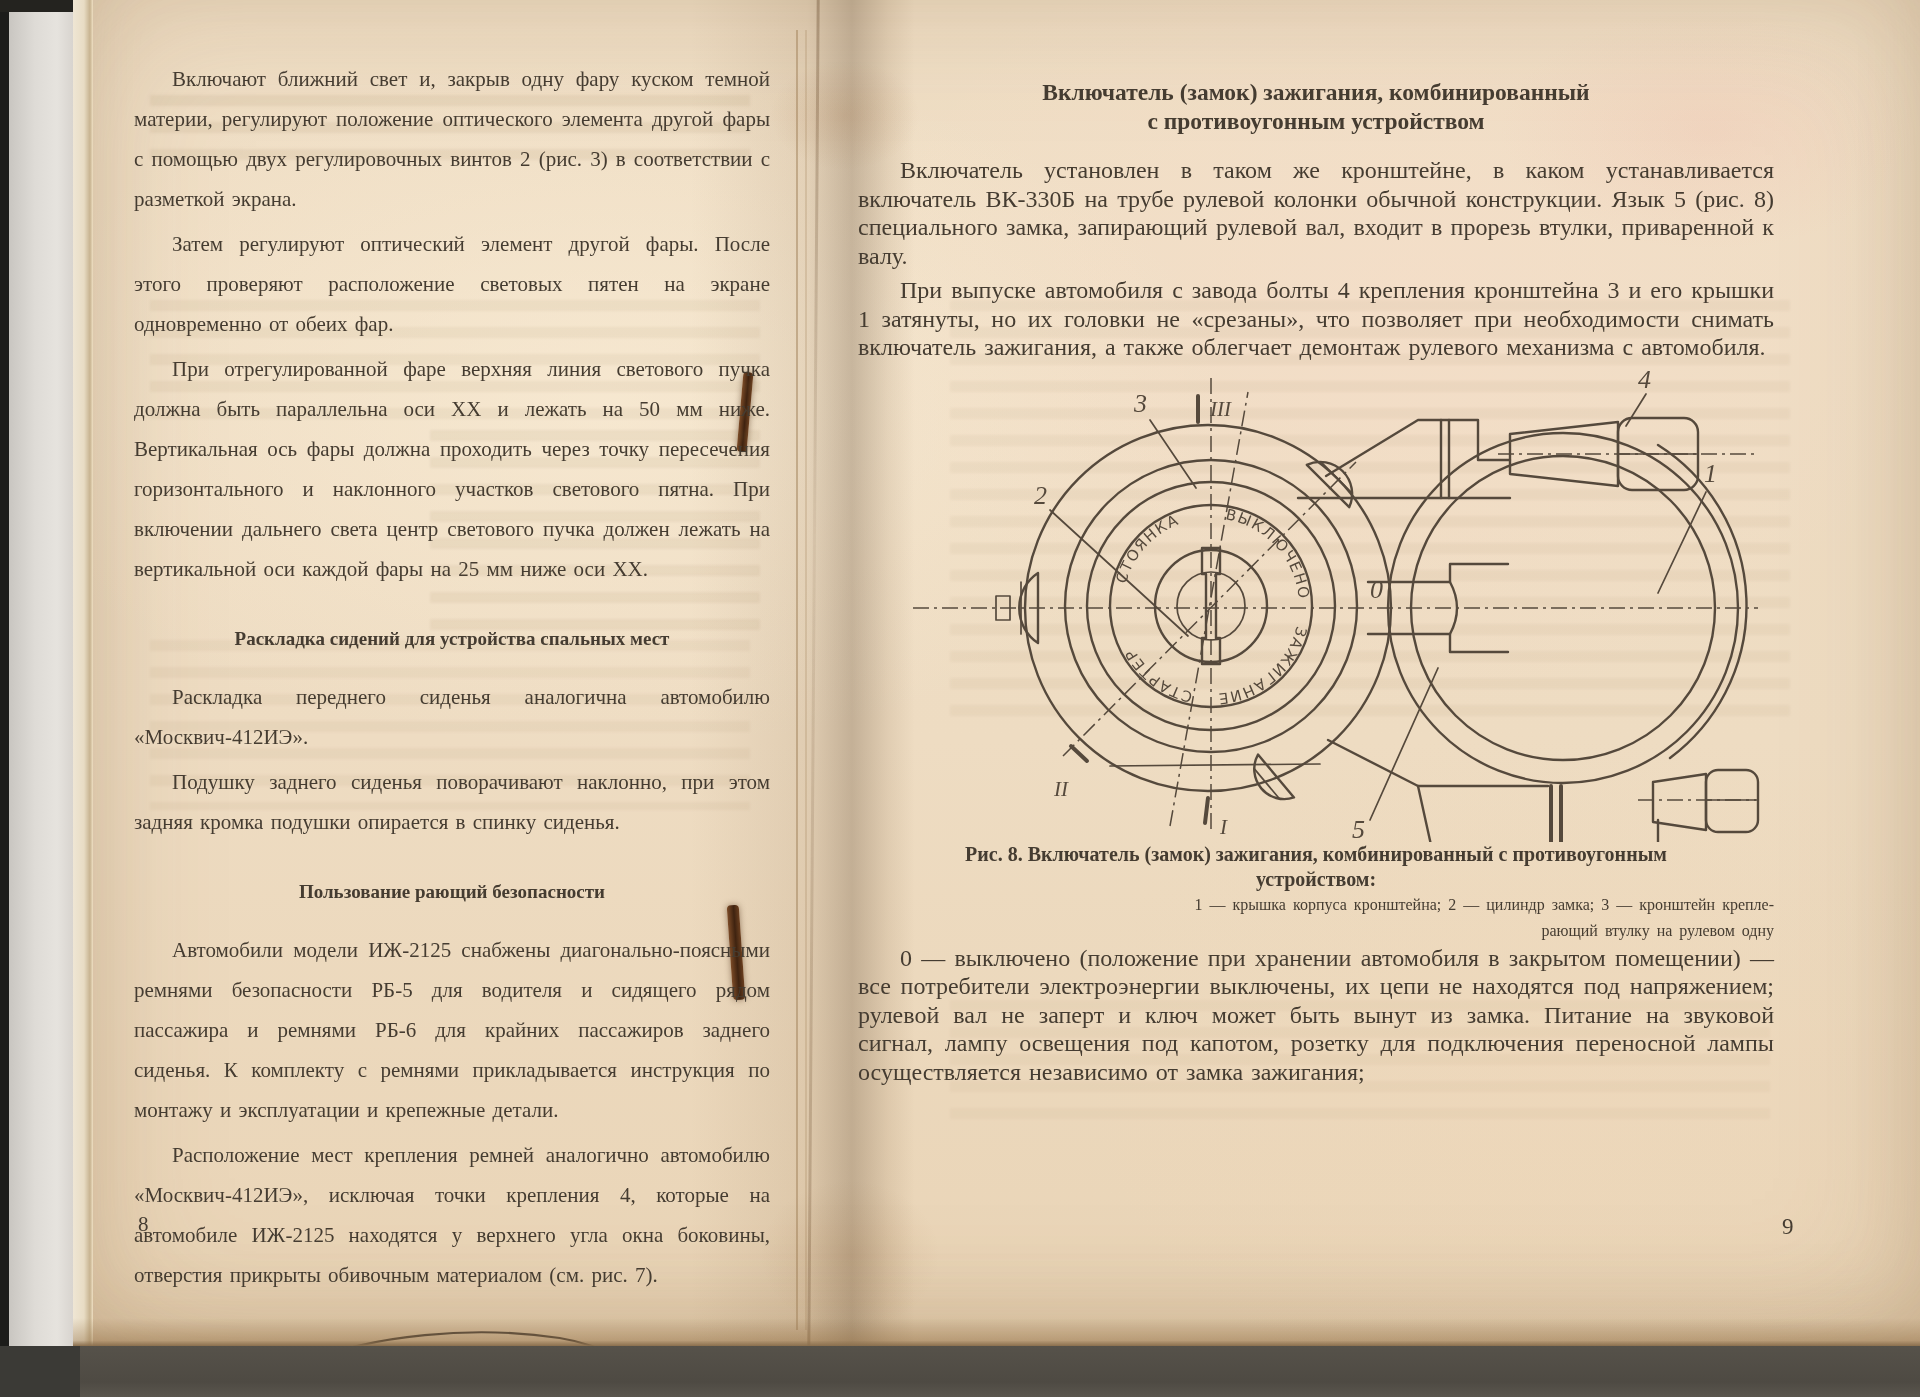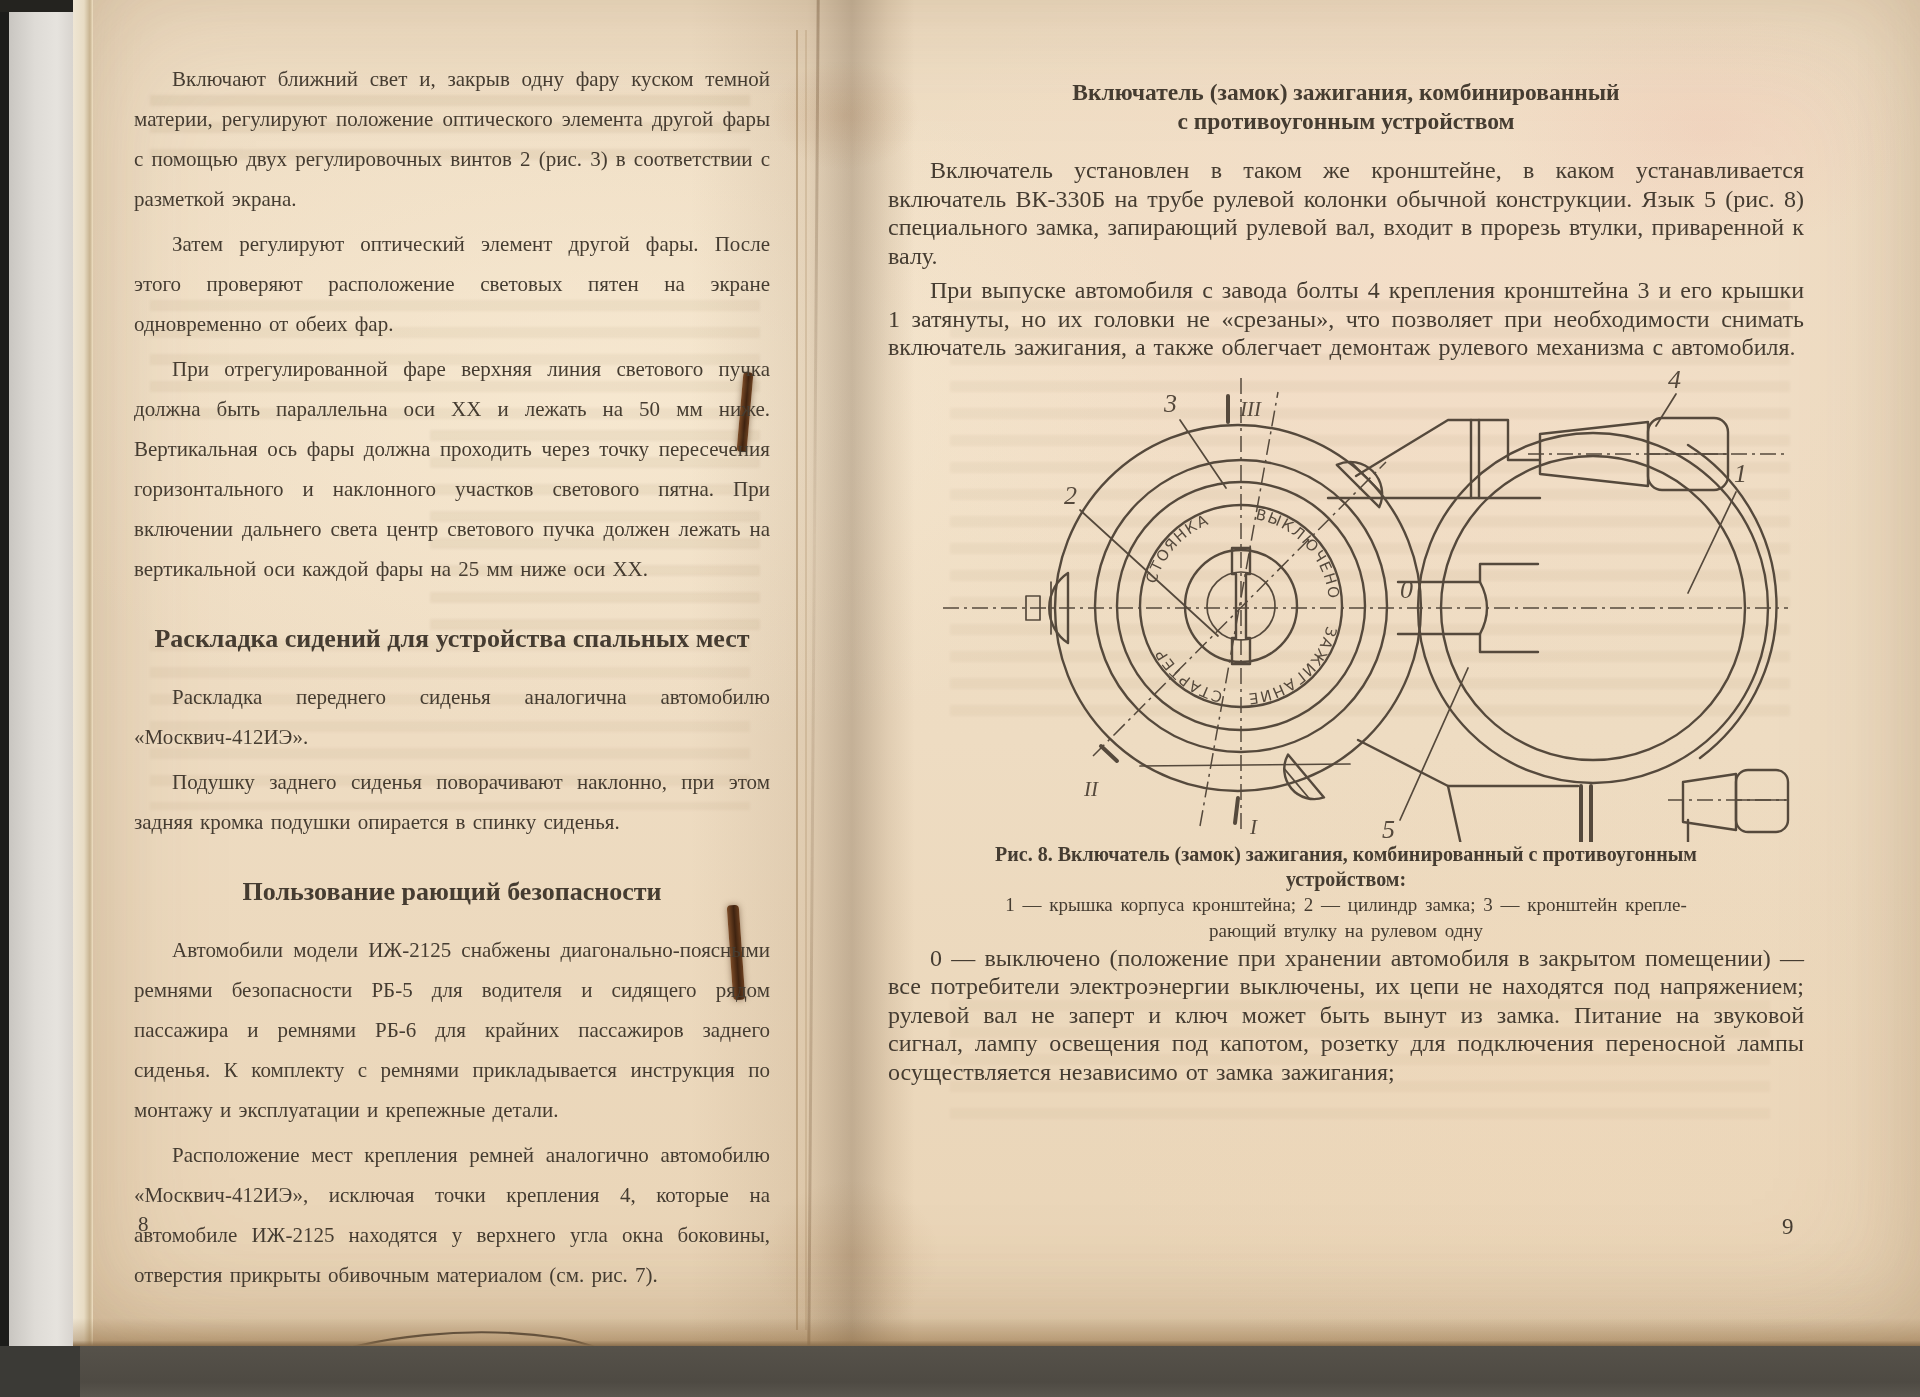--- a/index.html
+++ b/index.html
@@ -43,30 +43,30 @@
   .staple.top{left:740px;top:372px;width:10px;height:80px;transform:rotate(5deg);}
   .staple.bot{left:730px;top:905px;width:12px;height:95px;transform:rotate(-4deg);}
   .stain{position:absolute;border-radius:50%;pointer-events:none;}
   .bleed{position:absolute;pointer-events:none;filter:blur(1.6px);
     background:repeating-linear-gradient(180deg,rgba(128,96,50,.085) 0 11px,rgba(128,96,50,0) 11px 27px);}
   
   .col{position:absolute;text-align:justify;}
   .col p{margin:0;padding:0;text-indent:38px;word-spacing:2px;}
   .col-left{left:134px;top:59px;width:636px;font-size:21px;line-height:40px;}
   .col-left p{margin-bottom:5px;}
-  .col-right{left:888px;top:74px;width:916px;font-size:24px;line-height:28.5px;}
+  .col-right{left:858px;top:74px;width:916px;font-size:24px;line-height:28.5px;}
   .col-right p{margin-bottom:6px;text-indent:42px;}
   h2,h3{font-weight:bold;text-align:center;text-indent:0;}
-  .col-left h3{font-size:26px;margin:30px 0 18px 0;}
+  .col-left h3{font-size:19px;margin:30px 0 18px 0;}
   .col-right .rhead{font-size:23.5px;font-weight:bold;text-align:center;line-height:29px;margin:4px 0 20px 0;}
   .figure7{margin:12px 0 4px 0;text-align:center;}
   .caption7{font-weight:bold;font-size:25px;text-align:center;text-indent:0;margin-top:4px;letter-spacing:.3px;}
   .figure8{margin:2px 0 0 0;position:relative;height:474px;}
   .cap8{font-weight:bold;font-size:20px;text-align:center;line-height:25px;}
-  .legend8{font-size:19px;text-align:center;line-height:26px;word-spacing:3px;}
+  .legend8{font-size:16px;text-align:right;line-height:26px;word-spacing:3px;}
   .legend8 .lg{white-space:nowrap;}
   .pnum{position:absolute;font-size:21px;}
   .pnum.l{left:138px;top:1212px;}
   .pnum.r{left:1782px;top:1214px;font-size:23px;}
   svg .ln{fill:none;stroke:var(--line,#55493c);stroke-width:2.4;stroke-linecap:round;stroke-linejoin:round;}
   svg .thin{stroke-width:1.7;}
   svg .thick{stroke-width:4;}
   svg .dash{fill:none;stroke:var(--line,#55493c);stroke-width:1.5;stroke-dasharray:16 5 3 5;}
   svg .belt{fill:none;stroke:#3e362b;stroke-width:4.4;stroke-linecap:round;}
   svg .figlabel{font:italic 26px "Liberation Serif",serif;fill:var(--line,#55493c);}

